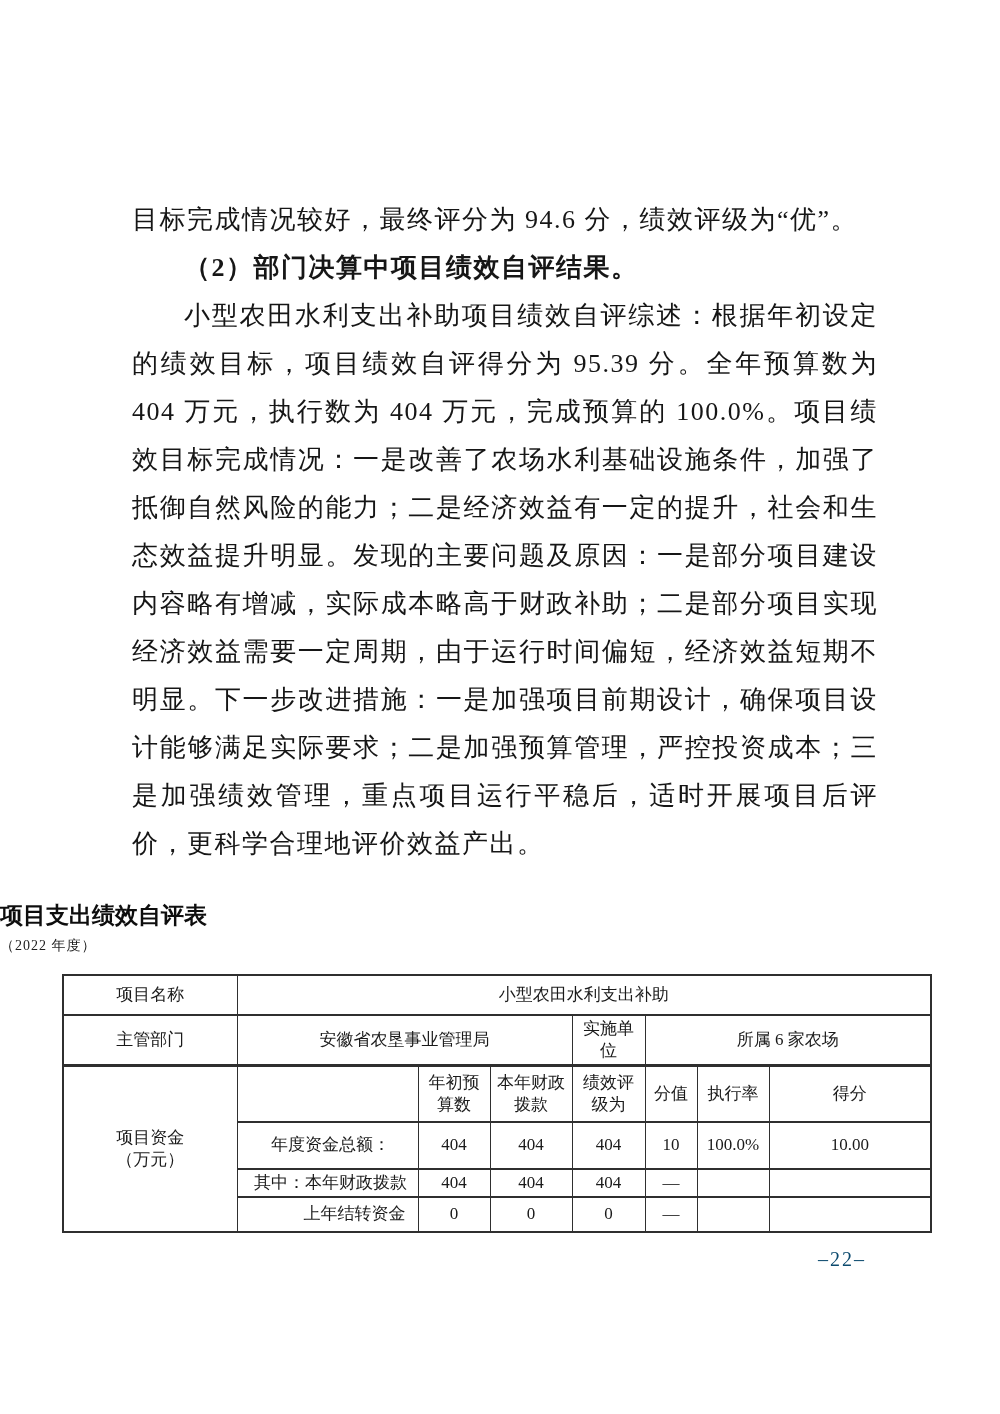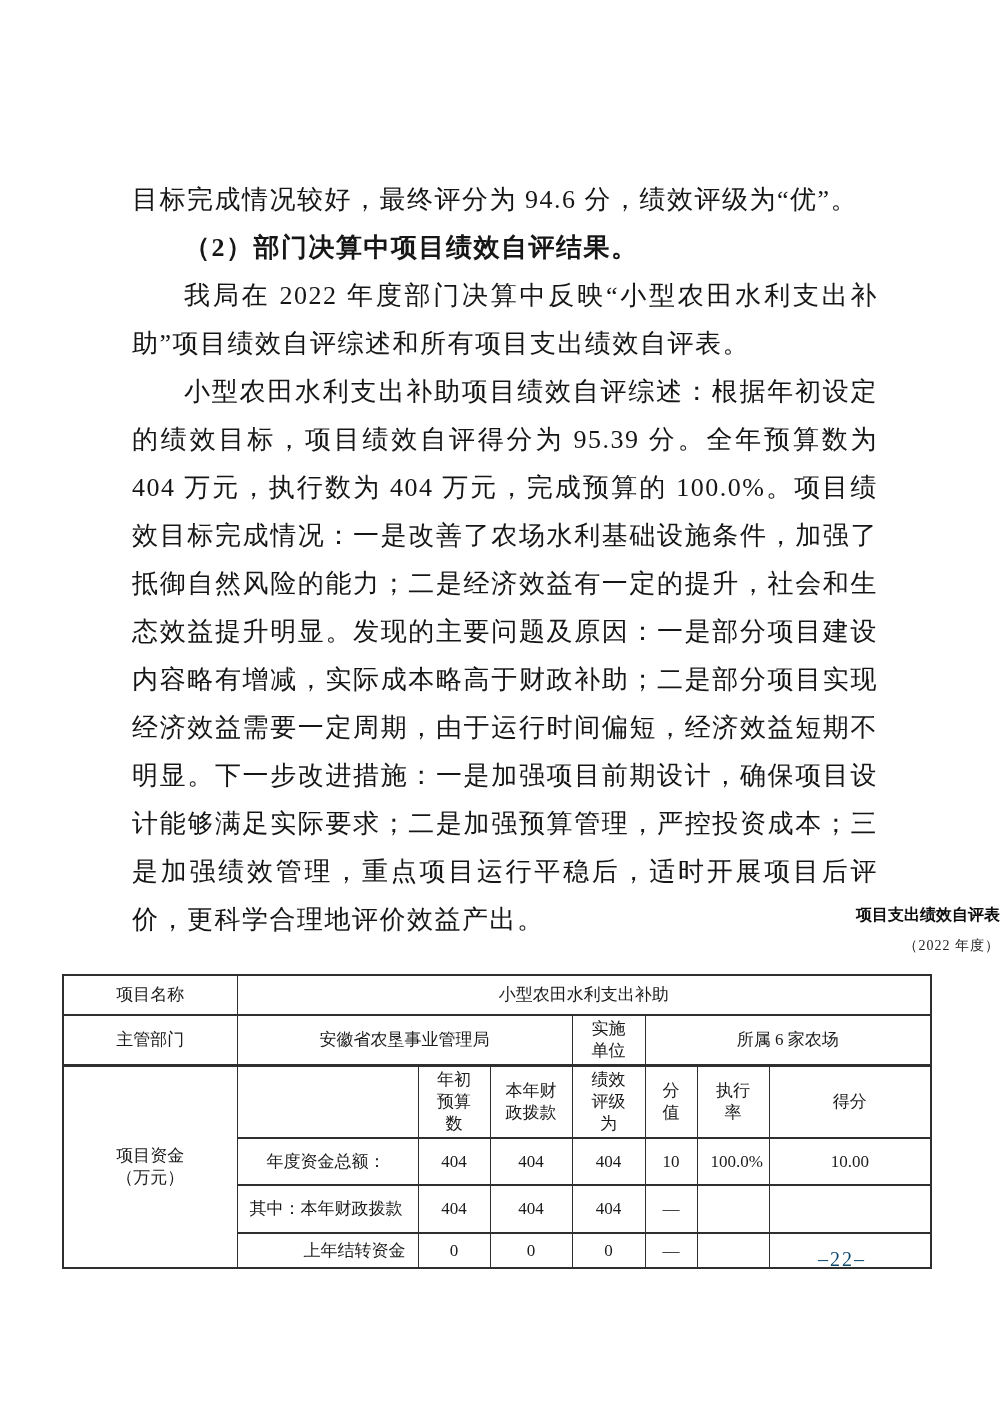--- a/index.html
+++ b/index.html
@@ -11,54 +11,54 @@
     background: #ffffff;
     color: #111111;
     font-family: "Liberation Serif", "DejaVu Serif", serif;
     overflow: hidden;
   }
 
   
   .body-text {
     position: absolute;
     left: 132px;
-    top: 176px;
+    top: 196px;
     width: 746px;
   }
   .para {
     margin: 0;
     font-size: 26px;
     line-height: 48px;
     letter-spacing: 1.5px;
     text-align: justify;
     color: #161616;
   }
   .para.indent { text-indent: 2em; }
   .para.bold { font-weight: bold; font-family: Liberation Serif, serif; }
 
   
   .table-title {
     position: absolute;
     top: 898px;
     left: 0;
     width: 100%;
     margin: 0;
-    text-align: right;
+    text-align: left;
     font-family: "Liberation Sans", "DejaVu Sans", sans-serif;
     font-weight: bold;
-    font-size: 16px;
+    font-size: 23px;
     line-height: 34px;
     color: #0d0d0d;
   }
   .table-subtitle {
     position: absolute;
     top: 937px;
     left: 0;
     width: 100%;
-    text-align: right;
+    text-align: left;
     font-size: 14px;
     letter-spacing: 1px;
     color: #1c1c1c;
   }
 
   
   table.eval {
     position: absolute;
     left: 62px;
     top: 974px;
@@ -66,21 +66,21 @@
     border-collapse: collapse;
     table-layout: fixed;
     border: 2px solid #2f2f2f;
     font-size: 17px;
     color: #1a1a1a;
   }
   table.eval td {
     border-style: solid;
     border-color: #2f2f2f;
     border-width: 2px 1px;
-    padding: 2px 13px;
+    padding: 2px 4px;
     text-align: center;
     vertical-align: middle;
     line-height: 22px;
     overflow: hidden;
   }
   table.eval tr.section-start td { border-top-width: 3px; }
   table.eval td.left  { text-align: center;  padding-left: 10px; }
   table.eval td.right { text-align: right; padding-right: 12px; }
 
   
@@ -94,21 +94,20 @@
   }
 </style>
 </head>
 <body>
 
 <div class="page">
 
   <div class="body-text">
     <p class="para">目标完成情况较好，最终评分为 94.6 分，绩效评级为“优”。</p>
     <p class="para indent bold">（2）部门决算中项目绩效自评结果。</p>
-    <p class="para indent">我局在 2022 年度部门决算中反映“小型农田水利支出补助”项目绩效自评综述和所有项目支出绩效自评表。</p>
     <p class="para indent">小型农田水利支出补助项目绩效自评综述：根据年初设定的绩效目标，项目绩效自评得分为 95.39 分。全年预算数为 404 万元，执行数为 404 万元，完成预算的 100.0%。项目绩效目标完成情况：一是改善了农场水利基础设施条件，加强了抵御自然风险的能力；二是经济效益有一定的提升，社会和生态效益提升明显。发现的主要问题及原因：一是部分项目建设内容略有增减，实际成本略高于财政补助；二是部分项目实现经济效益需要一定周期，由于运行时间偏短，经济效益短期不明显。下一步改进措施：一是加强项目前期设计，确保项目设计能够满足实际要求；二是加强预算管理，严控投资成本；三是加强绩效管理，重点项目运行平稳后，适时开展项目后评价，更科学合理地评价效益产出。</p>
   </div>
 
   <h2 class="table-title">项目支出绩效自评表</h2>
   <div class="table-subtitle">（2022 年度）</div>
 
   <table class="eval">
     <colgroup>
       <col style="width:174px">
         <col style="width:181px">
@@ -145,21 +144,21 @@
       </tr>
       <tr style="height:47px;">
         <td class="left">年度资金总额：</td>
         <td>404</td>
         <td>404</td>
         <td>404</td>
         <td>10</td>
         <td>100.0%</td>
         <td>10.00</td>
       </tr>
-      <tr style="height:48px;">
+      <tr style="height:28px;">
         <td class="left">其中：本年财政拨款</td>
         <td>404</td>
         <td>404</td>
         <td>404</td>
         <td>—</td>
         <td></td>
         <td></td>
       </tr>
       <tr style="height:35px;">
         <td class="right">上年结转资金</td>

